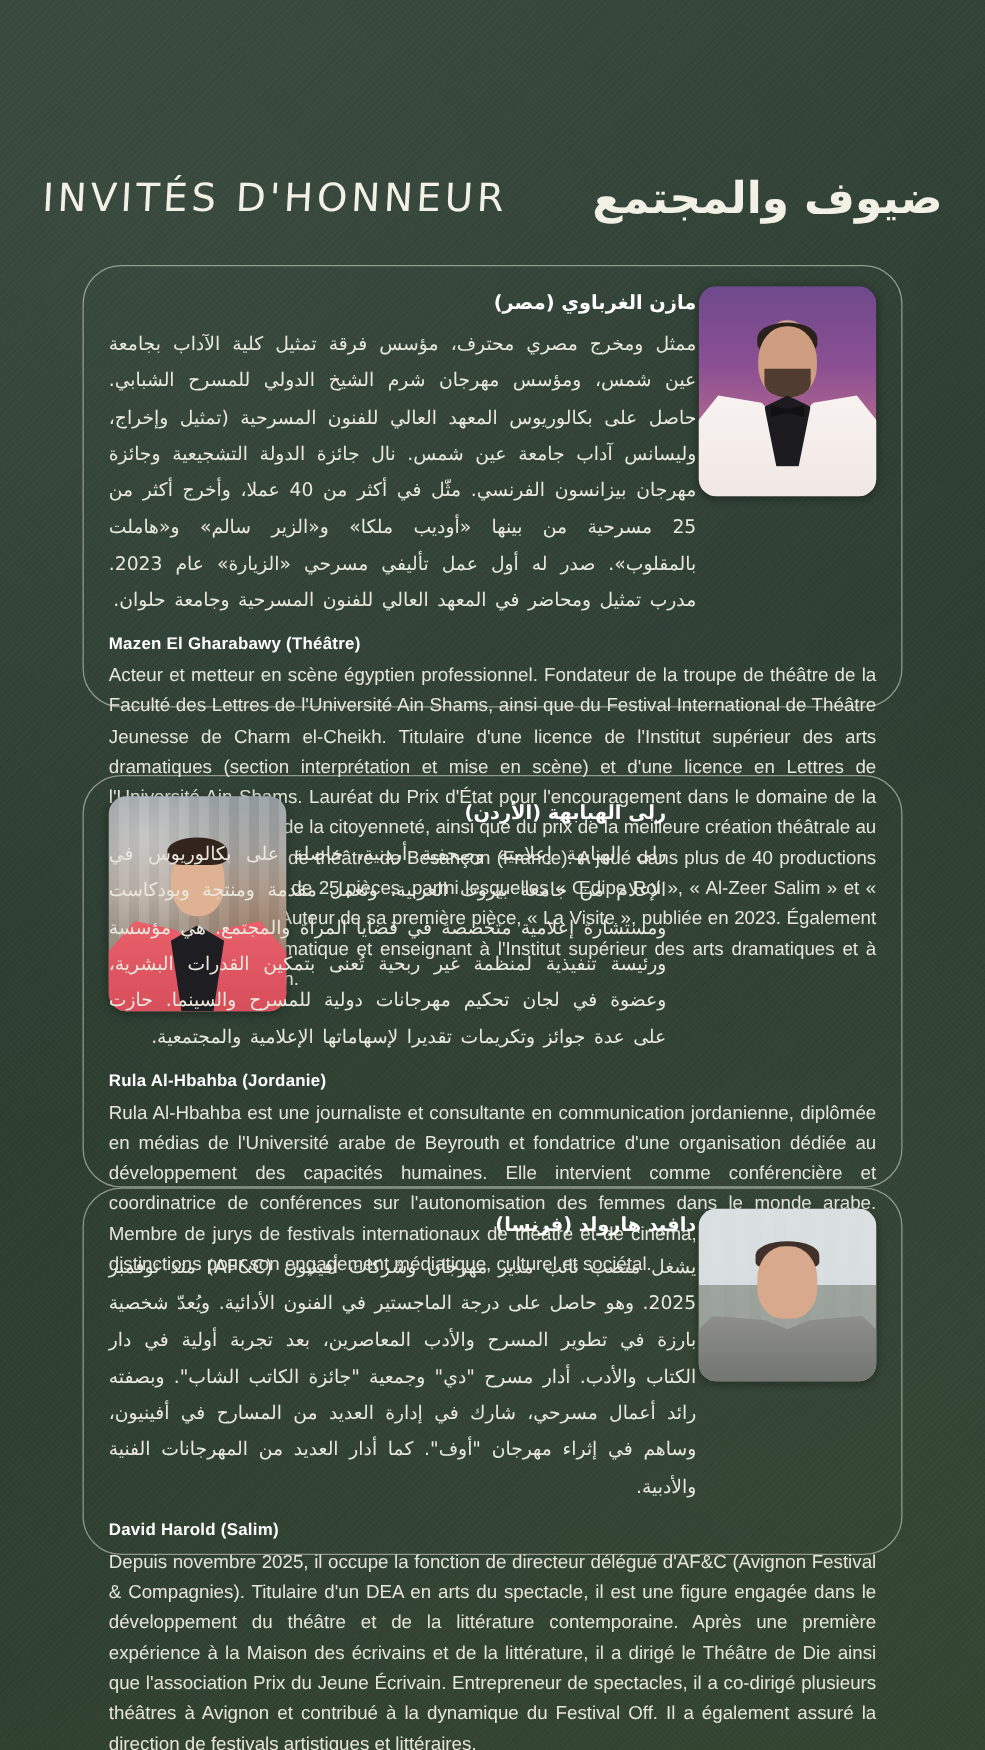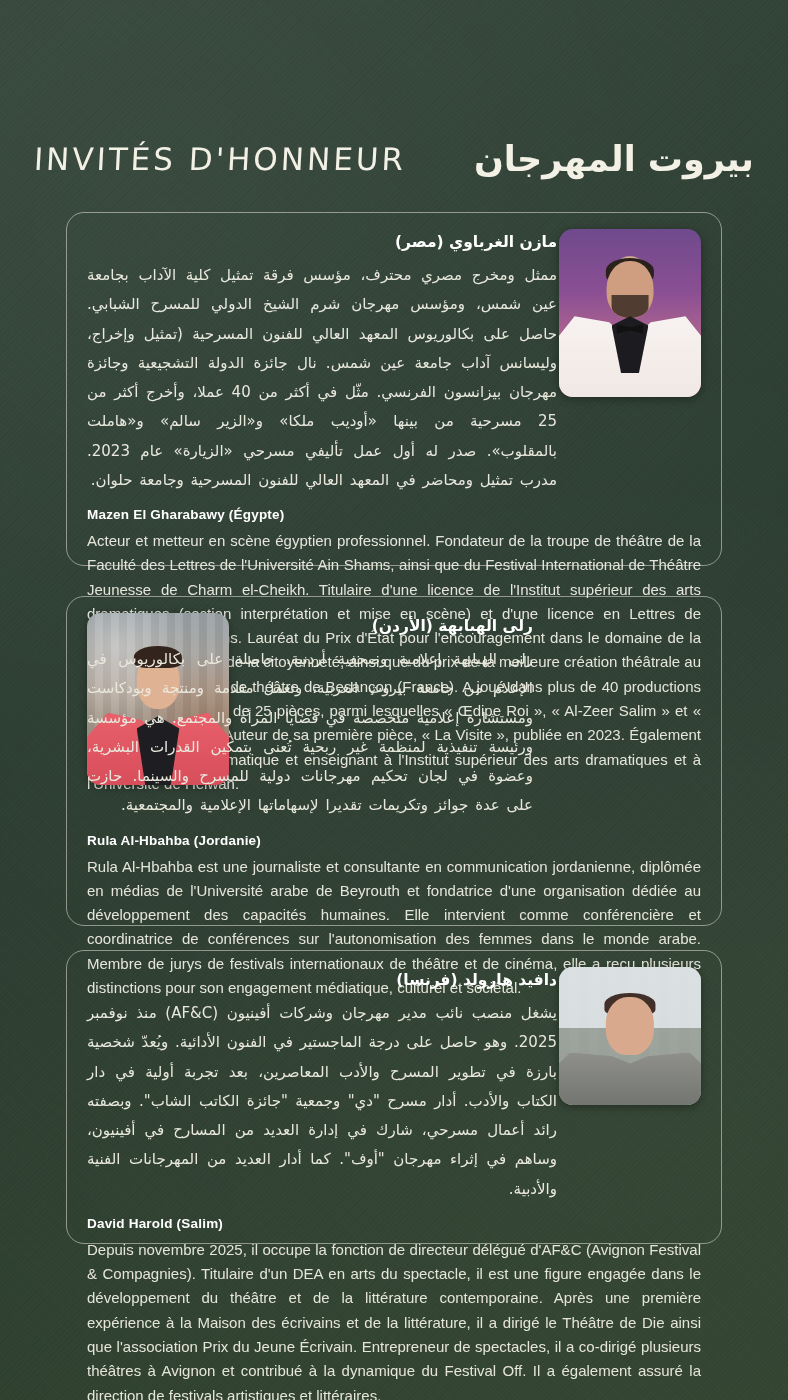--- a/index.html
+++ b/index.html
@@ -77,26 +77,26 @@
     direction: rtl;
     font-family: "DejaVu Sans", sans-serif;
   }
 
   
   .card {
     position: absolute;
     left: 66px;
     width: 656px;
     border: 1px solid rgba(226,226,214,0.55);
-    border-radius: 18px;
+    border-radius: 31px;
     box-sizing: border-box;
     padding: 16px 20px 14px 20px;
   }
   #card-0 { top: 212px; height: 354px; }
-  #card-1 { top: 596px; height: 330px; }
+  #card-1 { top: 620px; height: 330px; }
   #card-2 { top: 950px; height: 294px; }
 
   .ar-block {
     position: relative;
     direction: rtl;
     text-align: right;
   }
   .ar-name {
     color: #ffffff;
     font-size: 15.5px;
@@ -322,37 +322,37 @@
   }
 </style>
 </head>
 <body>
 
 <div class="page">
   <div class="inner">
 
     <div class="header">
       <div class="title-latin">INVITÉS D'HONNEUR</div>
-      <div class="title-ar">بيروت المهرجان</div>
+      <div class="title-ar">ضيوف والمجتمع</div>
     </div>
 
     <div class="card" id="card-0">
       <div class="photo" id="photo-0">
         <div class="hair"></div>
         <div class="head"></div>
         <div class="beard"></div>
         <div class="suit"></div>
         <div class="shirt"></div>
         <div class="bow"></div>
       </div>
       <div class="ar-block" style="padding-right:0; width:470px;">
         <div class="ar-name">مازن الغرباوي (مصر)</div>
         <div class="ar-body">ممثل ومخرج مصري محترف، مؤسس فرقة تمثيل كلية الآداب بجامعة عين شمس، ومؤسس مهرجان شرم الشيخ الدولي للمسرح الشبابي. حاصل على بكالوريوس المعهد العالي للفنون المسرحية (تمثيل وإخراج، وليسانس آداب جامعة عين شمس. نال جائزة الدولة التشجيعية وجائزة مهرجان بيزانسون الفرنسي. مثّل في أكثر من 40 عملا، وأخرج أكثر من 25 مسرحية من بينها «أوديب ملكا» و«الزير سالم» و«هاملت بالمقلوب». صدر له أول عمل تأليفي مسرحي «الزيارة» عام 2023. مدرب تمثيل ومحاضر في المعهد العالي للفنون المسرحية وجامعة حلوان.</div>
       </div>
-      <div class="fr-name">Mazen El Gharabawy  (Égypte)</div>
+      <div class="fr-name">Mazen El Gharabawy  (Théâtre)</div>
       <div class="fr-body">Acteur et metteur en scène égyptien professionnel. Fondateur de la troupe de théâtre de la Faculté des Lettres de l'Université Ain Shams, ainsi que du Festival International de Théâtre Jeunesse de Charm el-Cheikh. Titulaire d'une licence de l'Institut supérieur des arts dramatiques (section interprétation et mise en scène) et d'une licence en Lettres de l'Université Ain Shams. Lauréat du Prix d'État pour l'encouragement dans le domaine de la création artistique et de la citoyenneté, ainsi que du prix de la meilleure création théâtrale au Festival international de théâtre de Besançon (France). A joué dans plus de 40 productions et mis en scène plus de 25 pièces, parmi lesquelles « Œdipe Roi », « Al-Zeer Salim » et « Hamlet à l'envers ». Auteur de sa première pièce, « La Visite », publiée en 2023. Également formateur en art dramatique et enseignant à l'Institut supérieur des arts dramatiques et à l'Université de Helwan.</div>
     </div>
 
     <div class="card" id="card-1">
       <div class="photo" id="photo-1">
         <div class="bg-blur"></div>
         <div class="hair"></div>
         <div class="head"></div>
         <div class="hair2"></div>
         <div class="jacket"></div>

